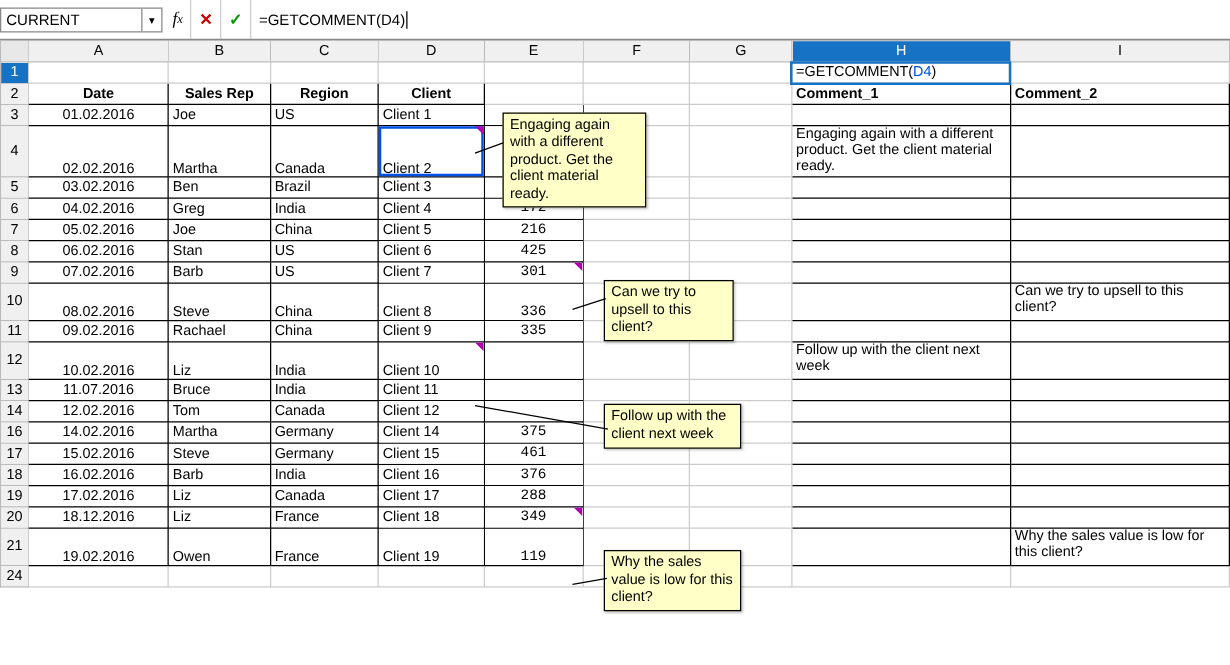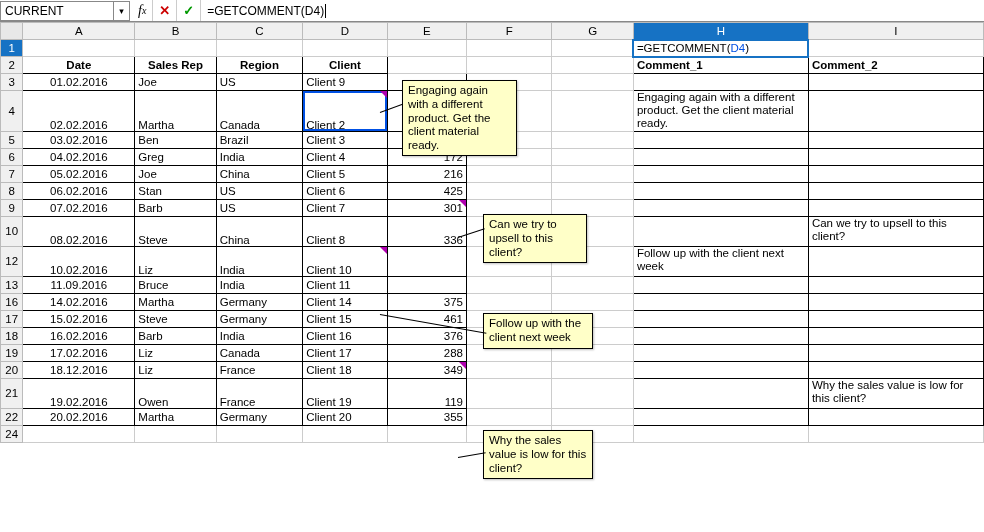--- a/index.html
+++ b/index.html
@@ -1,19 +1,19 @@
 <!DOCTYPE html>
 <html><head>
 <meta charset="utf-8">
 <style>
   * { box-sizing: border-box; margin: 0; padding: 0; }
   body { font-family: Arial, sans-serif; font-size: 12px; background: #fff; width: 984px; height: 532px; overflow: hidden; color: #000; }
   
   
-  .formula-bar { display: flex; align-items: center; height: 22px; border-bottom: 1px solid #888; background: #fff; }
+  .formula-bar { display: flex; align-items: center; height: 32px; border-bottom: 1px solid #888; background: #fff; }
   .name-box { width: 130px; height: 20px; display: flex; align-items: center; border: 1px solid #888; background: #fff; padding: 0 4px; font-size: 12px; margin-right: 2px; position: relative; }
   .name-dd { position: absolute; right: 0; top: 0; bottom: 0; width: 16px; display: flex; align-items: center; justify-content: center; border-left: 1px solid #888; font-size: 9px; }
   .fx-label { font-style: italic; font-family: 'Times New Roman', serif; font-size: 14px; padding: 0 6px; border-right: 1px solid #ccc; height: 100%; display: flex; align-items: center; }
   .fb-btn { padding: 0 6px; height: 100%; display: flex; align-items: center; justify-content: center; font-size: 13px; font-weight: bold; border-right: 1px solid #ccc; cursor: pointer; }
   .fb-cancel { color: #c00; }
   .fb-accept { color: #090; }
   .formula-input { flex: 1; padding: 0 6px; height: 100%; display: flex; align-items: center; font-size: 12px; }
   .formula-cursor { display: inline-block; width: 1px; height: 14px; background: #000; vertical-align: middle; margin-left: 1px; }
 
   
@@ -24,21 +24,21 @@
   .grid .cornercell { background: #e8e8e8; }
   .grid .rownum { background: #f0f0f0; text-align: center; border-color: #bbb; font-weight: normal; }
   .colheader-active { background: #1672c4 !important; color: #fff; }
   .rownum-active { background: #1672c4 !important; color: #fff; }
 
   
   .hdr { font-weight: bold; text-align: center; border: 1px solid #000 !important; background: #fff; }
   .hdr2 { font-weight: bold; text-align: left; border: 1px solid #000 !important; }
   .bordered { border: 1px solid #000 !important; }
   .date { text-align: center; }
-  .num { text-align: right; }
+  .num { text-align: center; font-family: Liberation Mono, monospace; }
   .selcell { outline: 2px solid #1672c4; outline-offset: -1px; background: #fff; }
   .incell-formula { color: #000; }
   .incell-formula .argref { color: #0050e4; }
 
   
   .cmt-ind { position: absolute; top: 0; right: 0; width: 0; height: 0; border-top: 7px solid #b000b0; border-left: 7px solid transparent; }
   .cellrel { position: relative; }
 
   
   .cmt { position: absolute; background: #ffffc8; border: 1px solid #000; padding: 3px 5px; font-size: 11.5px; line-height: 1.2; width: 120px; box-shadow: 1px 1px 2px rgba(0,0,0,0.25); }
@@ -135,21 +135,21 @@
     <td class="hdr2">Comment_1</td>
     <td class="hdr2">Comment_2</td>
   </tr>
   </tbody>
       <tbody id="data-rows">
         <tr>
           <th class="rownum">3</th>
           <td class="bordered date" style="">01.02.2016</td>
           <td class="bordered" style="">Joe</td>
           <td class="bordered" style="">US</td>
-          <td class="bordered cellrel" style="">Client 9</td>
+          <td class="bordered cellrel" style="">Client 1</td>
           <td class="bordered num cellrel" style=""></td>
           <td></td>
           <td></td>
           <td class="bordered" style="white-space:normal;vertical-align:top;line-height:1.15;"></td>
           <td class="bordered" style="white-space:normal;vertical-align:top;line-height:1.15;"></td>
         </tr>
         <tr class="rowtall" style="vertical-align: bottom;">
           <th class="rownum">4</th>
           <td class="bordered date" style="vertical-align:bottom">02.02.2016</td>
           <td class="bordered" style="vertical-align:bottom">Martha</td>
@@ -226,38 +226,62 @@
           <td class="bordered date" style="vertical-align:bottom">08.02.2016</td>
           <td class="bordered" style="vertical-align:bottom">Steve</td>
           <td class="bordered" style="vertical-align:bottom">China</td>
           <td class="bordered cellrel" style="vertical-align:bottom">Client 8</td>
           <td class="bordered num cellrel" style="vertical-align:bottom">336</td>
           <td></td>
           <td></td>
           <td class="bordered" style="white-space:normal;vertical-align:top;line-height:1.15;"></td>
           <td class="bordered" style="white-space:normal;vertical-align:top;line-height:1.15;">Can we try to upsell to this client?</td>
         </tr>
+        <tr>
+          <th class="rownum">11</th>
+          <td class="bordered date" style="">09.02.2016</td>
+          <td class="bordered" style="">Rachael</td>
+          <td class="bordered" style="">China</td>
+          <td class="bordered cellrel" style="">Client 9</td>
+          <td class="bordered num cellrel" style="">335</td>
+          <td></td>
+          <td></td>
+          <td class="bordered" style="white-space:normal;vertical-align:top;line-height:1.15;"></td>
+          <td class="bordered" style="white-space:normal;vertical-align:top;line-height:1.15;"></td>
+        </tr>
         <tr class="rowtall" style="vertical-align: bottom;">
           <th class="rownum">12</th>
           <td class="bordered date" style="vertical-align:bottom">10.02.2016</td>
           <td class="bordered" style="vertical-align:bottom">Liz</td>
           <td class="bordered" style="vertical-align:bottom">India</td>
           <td class="bordered cellrel" style="vertical-align:bottom">Client 10<span class="cmt-ind"></span></td>
           <td class="bordered num cellrel" style="vertical-align:bottom"></td>
           <td></td>
           <td></td>
           <td class="bordered" style="white-space:normal;vertical-align:top;line-height:1.15;">Follow up with the client next week</td>
           <td class="bordered" style="white-space:normal;vertical-align:top;line-height:1.15;"></td>
         </tr>
         <tr>
           <th class="rownum">13</th>
-          <td class="bordered date" style="">11.09.2016</td>
+          <td class="bordered date" style="">11.07.2016</td>
           <td class="bordered" style="">Bruce</td>
           <td class="bordered" style="">India</td>
           <td class="bordered cellrel" style="">Client 11</td>
+          <td class="bordered num cellrel" style=""></td>
+          <td></td>
+          <td></td>
+          <td class="bordered" style="white-space:normal;vertical-align:top;line-height:1.15;"></td>
+          <td class="bordered" style="white-space:normal;vertical-align:top;line-height:1.15;"></td>
+        </tr>
+        <tr>
+          <th class="rownum">14</th>
+          <td class="bordered date" style="">12.02.2016</td>
+          <td class="bordered" style="">Tom</td>
+          <td class="bordered" style="">Canada</td>
+          <td class="bordered cellrel" style="">Client 12</td>
           <td class="bordered num cellrel" style=""></td>
           <td></td>
           <td></td>
           <td class="bordered" style="white-space:normal;vertical-align:top;line-height:1.15;"></td>
           <td class="bordered" style="white-space:normal;vertical-align:top;line-height:1.15;"></td>
         </tr>
         <tr>
           <th class="rownum">16</th>
           <td class="bordered date" style="">14.02.2016</td>
           <td class="bordered" style="">Martha</td>
@@ -322,32 +346,20 @@
           <td class="bordered date" style="vertical-align:bottom">19.02.2016</td>
           <td class="bordered" style="vertical-align:bottom">Owen</td>
           <td class="bordered" style="vertical-align:bottom">France</td>
           <td class="bordered cellrel" style="vertical-align:bottom">Client 19</td>
           <td class="bordered num cellrel" style="vertical-align:bottom">119</td>
           <td></td>
           <td></td>
           <td class="bordered" style="white-space:normal;vertical-align:top;line-height:1.15;"></td>
           <td class="bordered" style="white-space:normal;vertical-align:top;line-height:1.15;">Why the sales value is low for this client?</td>
         </tr>
-        <tr>
-          <th class="rownum">22</th>
-          <td class="bordered date" style="">20.02.2016</td>
-          <td class="bordered" style="">Martha</td>
-          <td class="bordered" style="">Germany</td>
-          <td class="bordered cellrel" style="">Client 20</td>
-          <td class="bordered num cellrel" style="">355</td>
-          <td></td>
-          <td></td>
-          <td class="bordered" style="white-space:normal;vertical-align:top;line-height:1.15;"></td>
-          <td class="bordered" style="white-space:normal;vertical-align:top;line-height:1.15;"></td>
-        </tr>
       </tbody>
   <tbody id="blank-rows">
         <tr>
           <th class="rownum">24</th>
           <td></td>
           <td></td>
           <td></td>
           <td></td>
           <td></td>
           <td></td>

